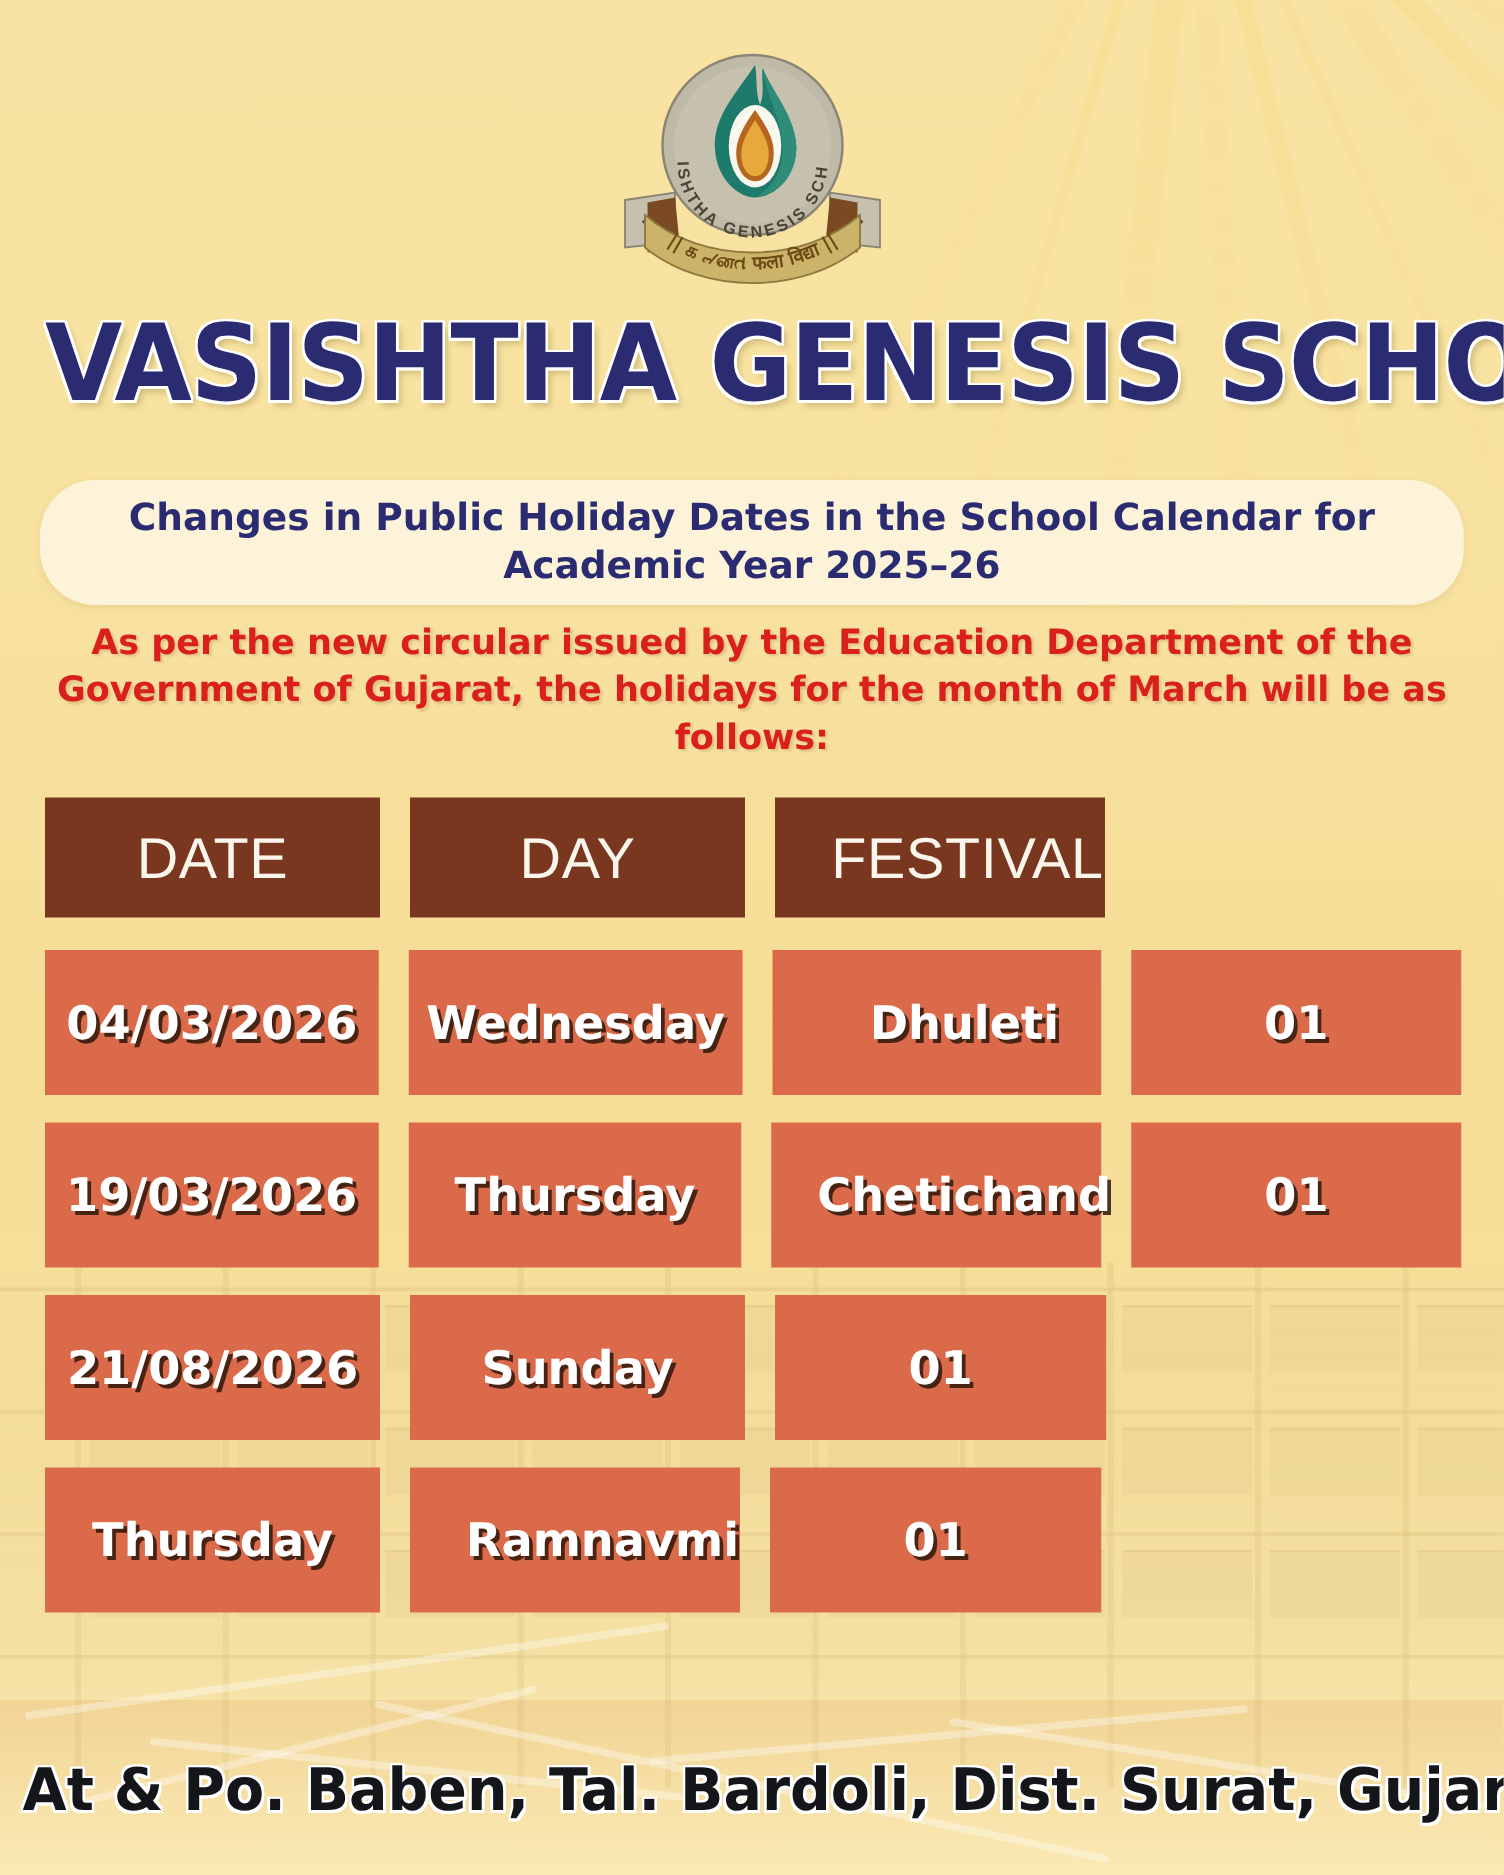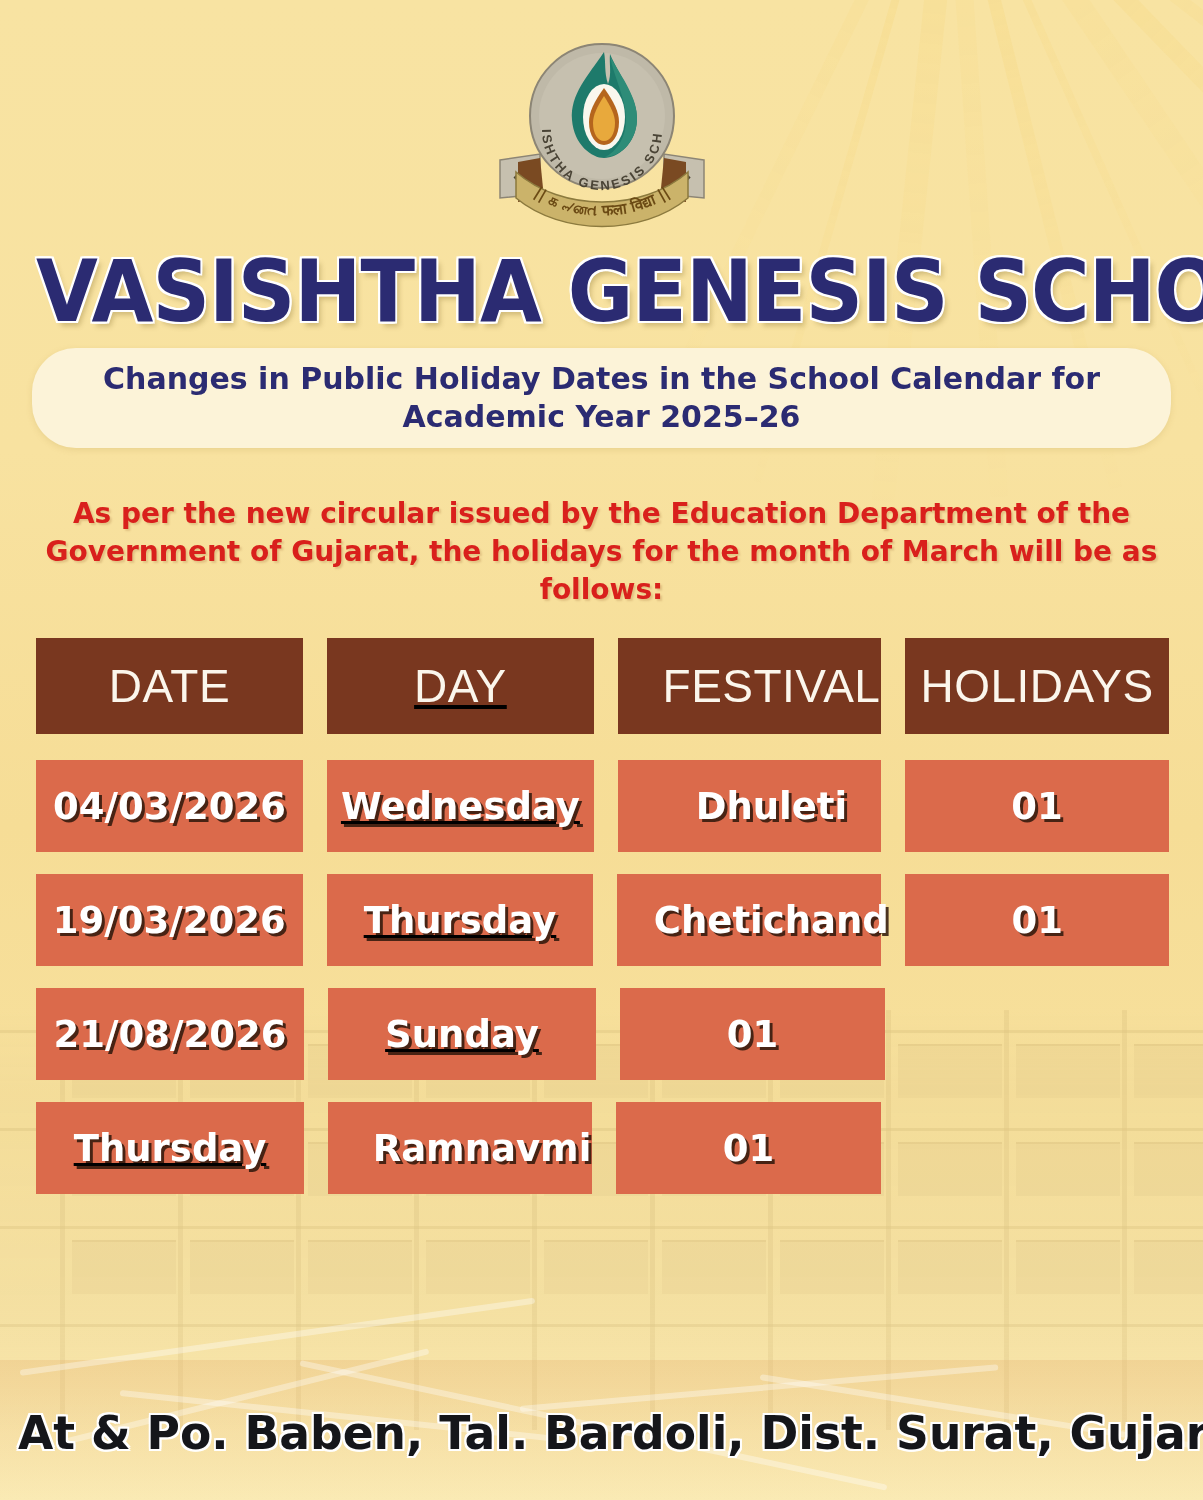--- a/index.html
+++ b/index.html
@@ -79,21 +79,21 @@
     transform:scaleX(.94);
     text-shadow:
       2px 0 0 #fff,-2px 0 0 #fff,0 2px 0 #fff,0 -2px 0 #fff,
       2px 2px 0 #fff,-2px 2px 0 #fff,2px -2px 0 #fff,-2px -2px 0 #fff,
       4px 5px 5px rgba(120,95,30,.30);
     white-space:nowrap;
   }
 
   
   .subtitle-banner{
-    position:absolute;left:32px;top:348px;
+    position:absolute;left:32px;top:384px;
     width:1139px;height:100px;
     background:#FCF3D8;
     border-radius:44px;
     box-shadow:0 2px 6px rgba(170,140,60,.18);
     display:flex;align-items:center;justify-content:center;
   }
   .subtitle-text{
     font-family:"DejaVu Sans", sans-serif;
     font-weight:bold;
     font-size:30px;line-height:38px;
@@ -114,29 +114,29 @@
 
   
   .table{
     position:absolute;left:36px;top:638px;
     width:1133px;
   }
   .trow{display:flex;margin-bottom:22px;}
   .trow.head{margin-bottom:26px;}
   .cell{
     display:flex;align-items:center;justify-content:center;
-    height:92px;
+    height:116px;
     margin-right:24px;
     background:#DB6A4B;
     box-sizing:border-box;
   }
   .cell:last-child{margin-right:0;}
   .head .cell{background:#79371F;height:96px;}
   .c-date{width:268px;}
-  .c-day{width:268px;text-decoration:underline;}
+  .c-day{width:268px;}
   .c-fest{width:264px;padding-left:44px;}
   .c-hol{width:265px;}
 
   .head .cell span{
     font-family:"Liberation Sans", sans-serif;
     font-weight:normal;
     font-size:46px;
     color:#FBF6EC;
     letter-spacing:.5px;
   }
@@ -295,23 +295,20 @@
     <div class="trow head">
       <div class="cell c-date">
           <span>DATE</span>
         </div>
       <div class="cell c-day">
           <span>DAY</span>
         </div>
       <div class="cell c-fest">
           <span>FESTIVAL</span>
         </div>
-      <div class="cell c-hol">
-          <span>HOLIDAYS</span>
-        </div>
     </div>
 
     <div class="body-rows">
       <div class="trow">
         <div class="cell c-date">
             <span>04/03/2026</span>
           </div>
         <div class="cell c-day">
             <span>Wednesday</span>
           </div>

